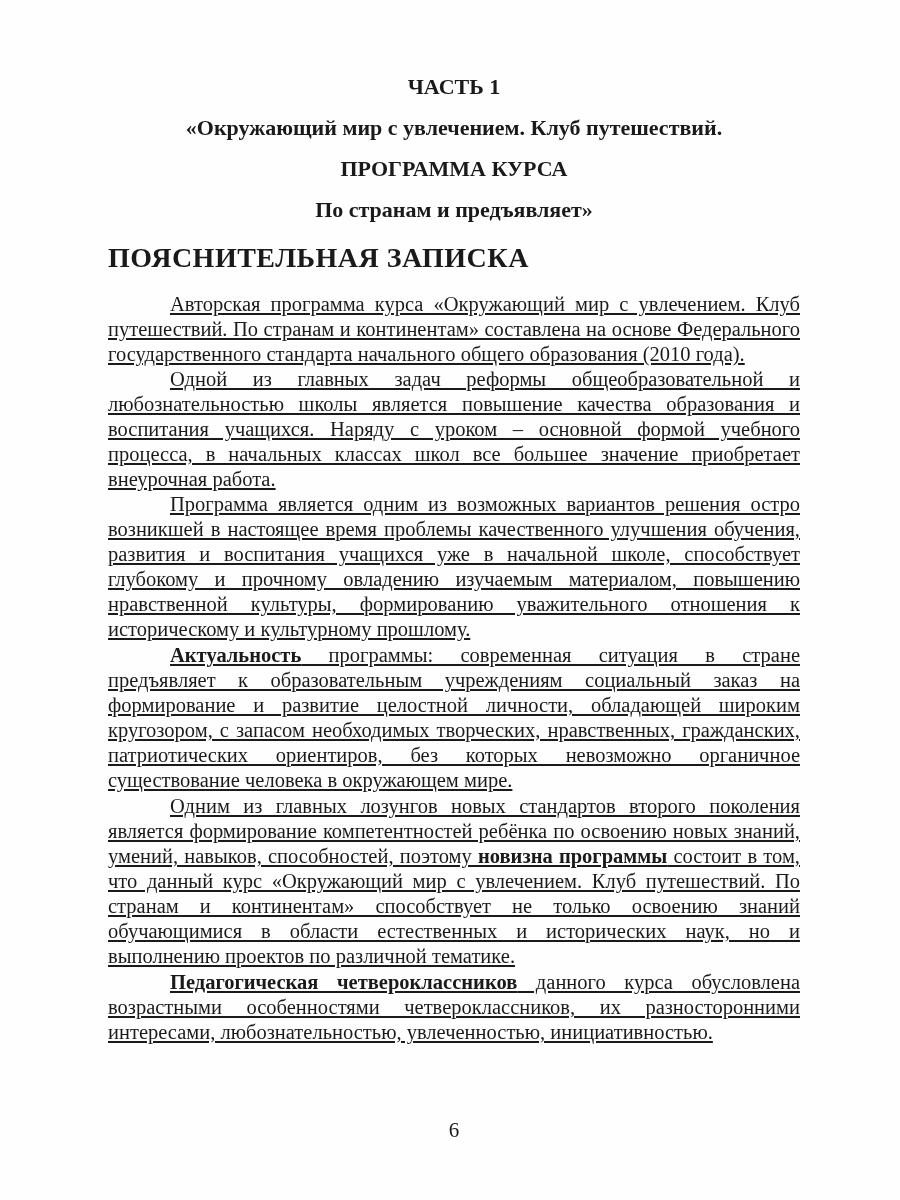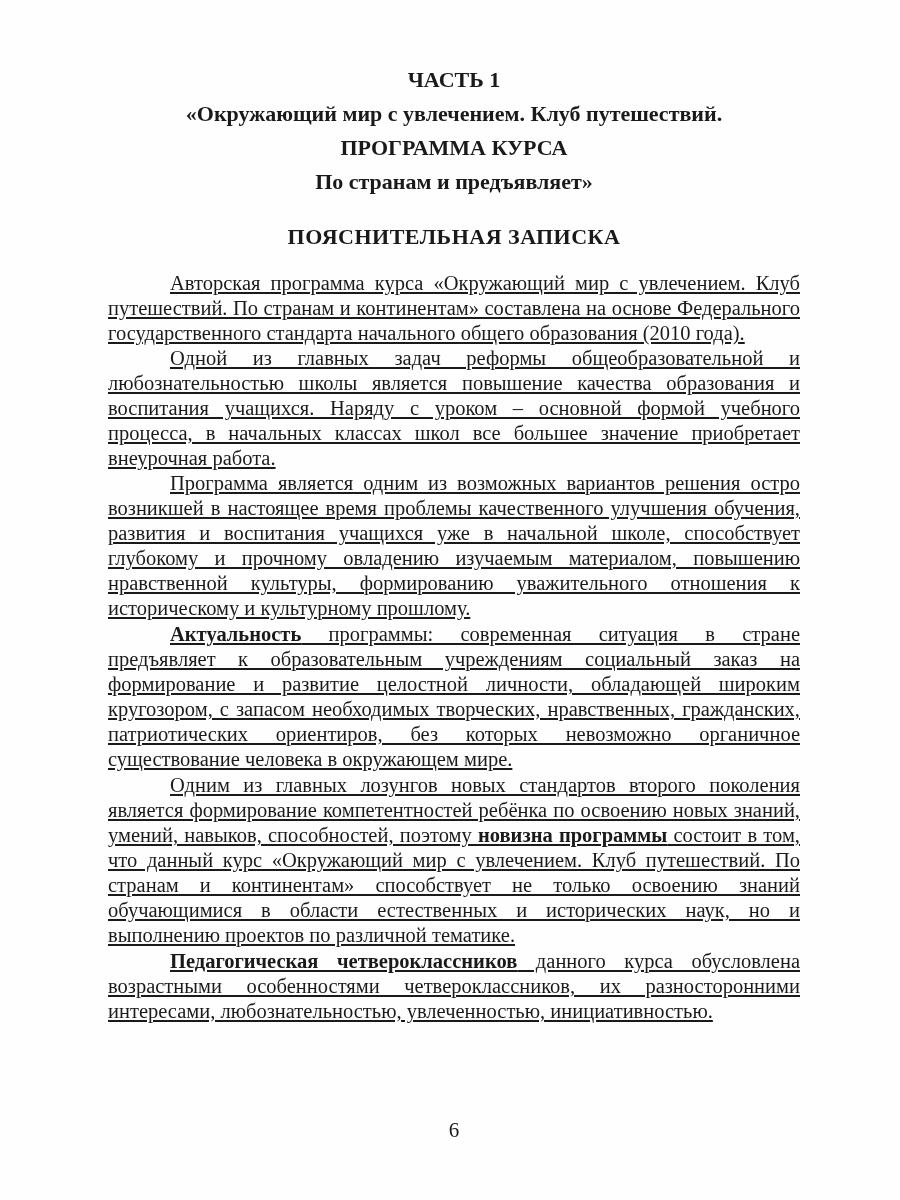--- a/index.html
+++ b/index.html
@@ -18,30 +18,30 @@
     padding: 60px 100px 0 108px;
     overflow: hidden;
   }
   .doc-header {
     text-align: center;
     font-weight: bold;
     font-size: 22px;
     line-height: 29px;
   }
   .doc-header .h-line {
-    margin: 5px;
+    margin: 12px;
     font-size: 22px;
     font-weight: bold;
     line-height: 29px;
   }
   .section-heading {
-    margin: 27px 0 0 0;
-    text-align: center;
+    margin: 20px 0 0 0;
+    text-align: left;
     font-weight: bold;
-    font-size: 22px;
+    font-size: 28px;
     line-height: 28px;
     letter-spacing: 0.5px;
   }
   .body-text {
     margin-top: 20px;
     font-size: 20.5px;
     line-height: 25px;
     text-decoration: underline;
   }
   .body-text p {

